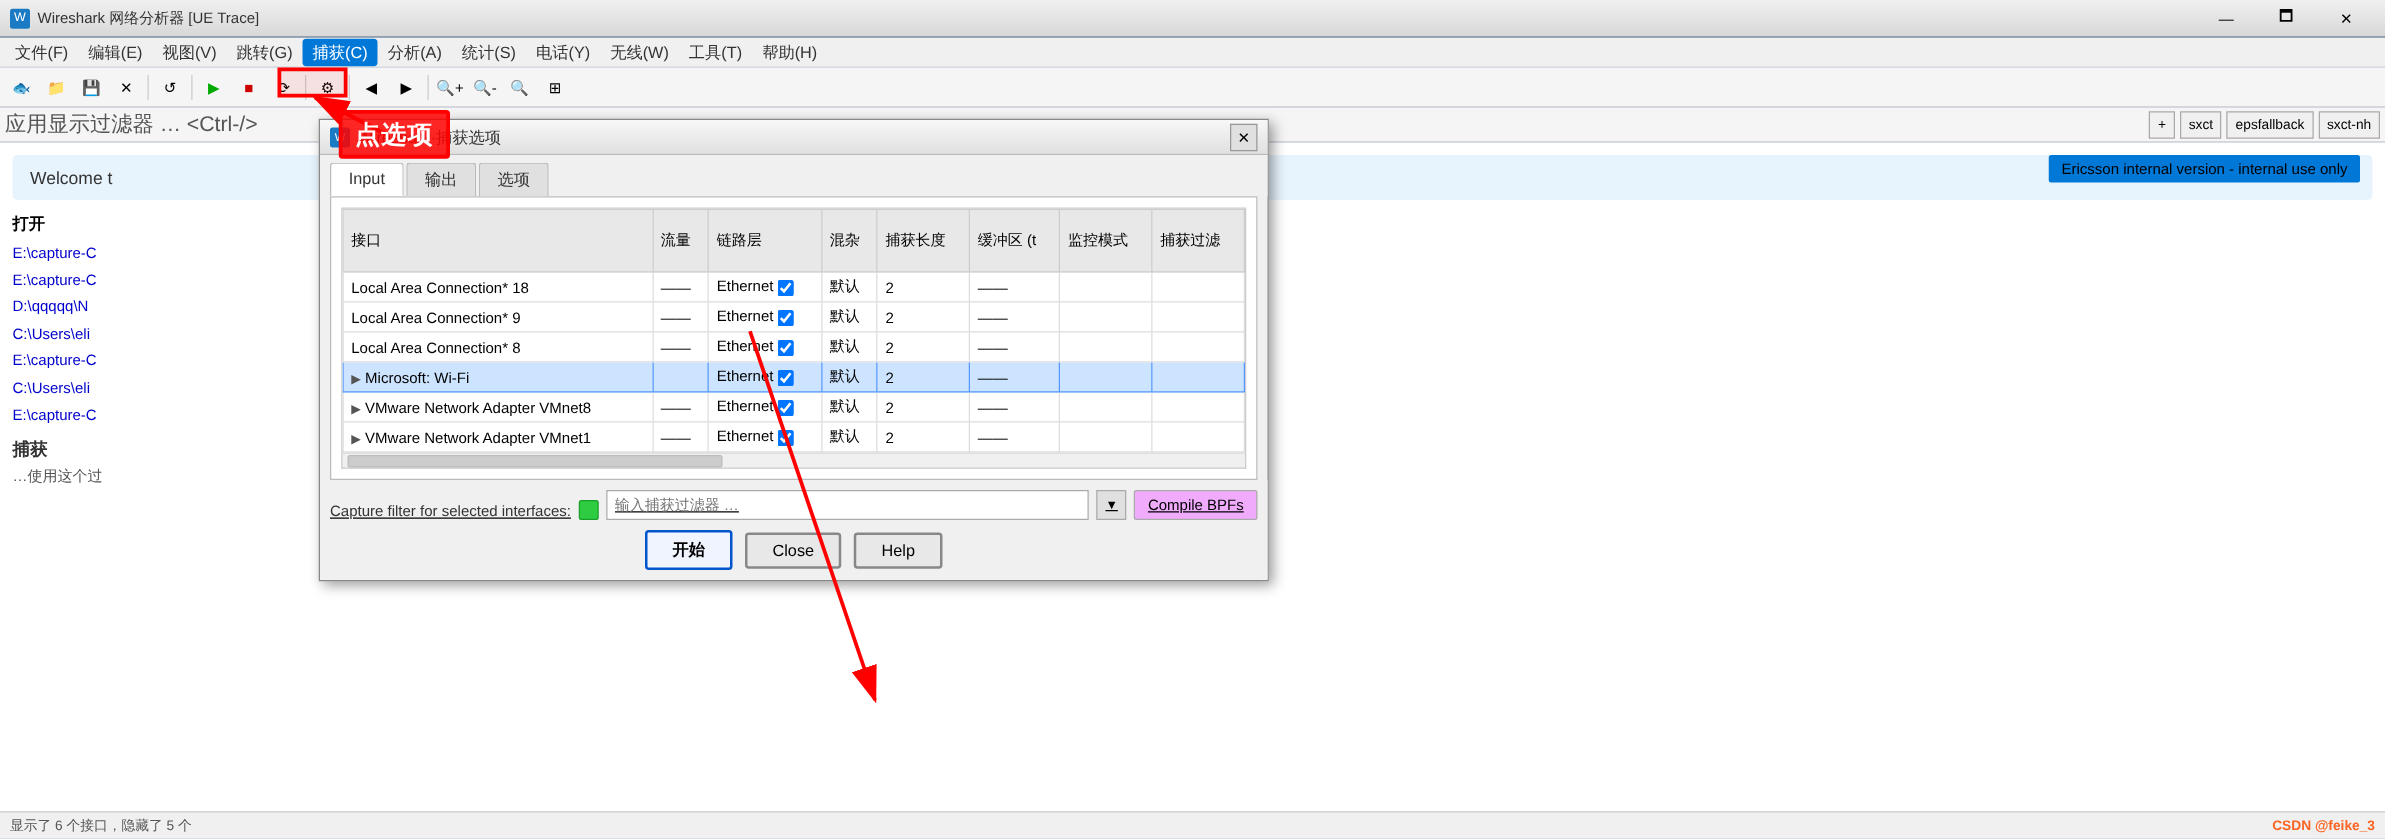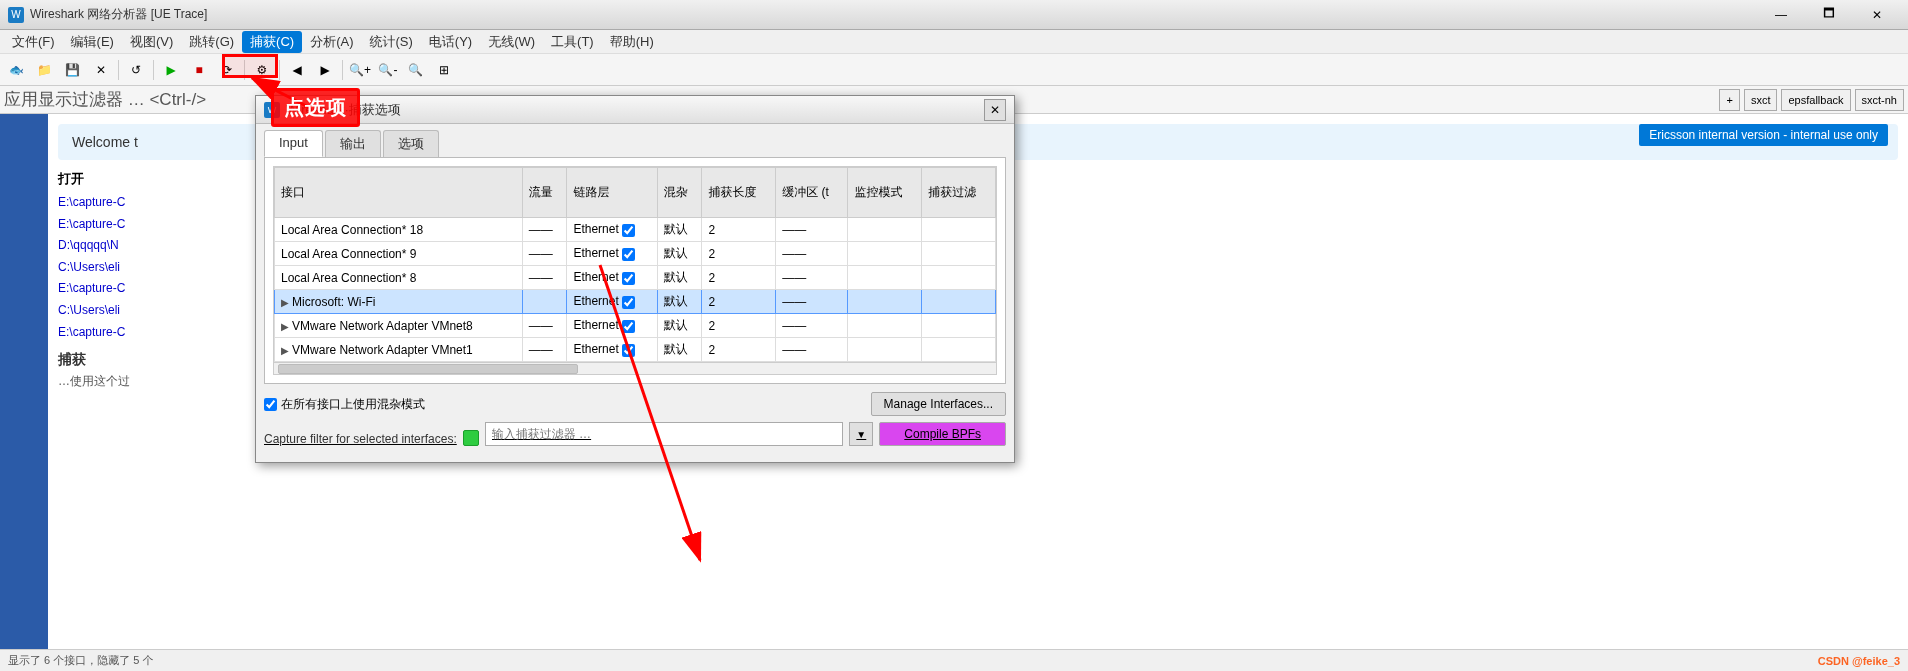--- a/index.html
+++ b/index.html
@@ -83,21 +83,20 @@
     .filter-btn {
       height: 22px; padding: 0 6px; border: 1px solid #aaa; background: #f0f0f0;
       cursor: pointer; font-size: 11px;
     }
 
     
     .main-area {
       display: flex;
       height: calc(671px - 30px - 24px - 32px - 28px);
       position: relative;
-      padding-left: 48px;
     }
 
     
     .wireshark-bg {
       background: white;
       flex: 1;
       padding: 10px;
       overflow: hidden;
     }
     .welcome-section {
@@ -110,21 +109,21 @@
     }
     .file-list { font-size: 12px; color: #0000cc; line-height: 1.8; }
     .section-title { font-size: 14px; font-weight: bold; color: #333; margin: 8px 0 4px; }
 
     
     .ericsson-banner {
       position: absolute;
       right: 20px;
       top: 10px;
       background: #0078d7;
-      color: #ffffff;
+      color: #000000;
       padding: 4px 10px;
       font-size: 12px;
       border-radius: 2px;
     }
 
     
     .status-bar {
       position: absolute;
       bottom: 0;
       left: 0;
@@ -291,21 +290,21 @@
     .filter-field {
       flex: 1; height: 24px; border: 1px solid #aaa; padding: 0 6px;
       font-size: 12px; background: white; color: #14532d;
     }
     .filter-dropdown {
       width: 24px; height: 24px; border: 1px solid #aaa; background: #e0e0e0;
       cursor: pointer; display: flex; align-items: center; justify-content: center;
       font-size: 10px;
     }
     .compile-btn {
-      padding: 4px 24px; background: #d946ef; border: 1px solid #aaa;
+      padding: 4px 10px; background: #f0abfc; border: 1px solid #aaa;
       cursor: pointer; font-size: 12px; border-radius: 2px;
     }
 
     .bottom-row3 {
       display: flex;
       align-items: center;
       justify-content: center;
       gap: 10px;
     }
     .action-btn {
@@ -575,34 +574,32 @@
         </tbody>
       </table>
     </div>
 
     <div class="scroll-area">
       <div class="scroll-thumb"></div>
     </div>
   </div>
 
   <div class="dialog-bottom">
-    <div class="bottom-row1">
-      <div class="promiscuous-cb">
-        <input type="checkbox" checked="" style="">
-        <span>在所有接口上使用混杂模式</span>
-      </div>
-      <button class="manage-btn">Manage Interfaces...</button>
-    </div>
     <div class="bottom-row2">
       <span class="filter-label">Capture filter for selected interfaces:</span>
       <div class="filter-icon-box"></div>
       <input class="filter-field" type="text" placeholder="输入捕获过滤器 …" style="">
       <div class="filter-dropdown">▼</div>
       <button class="compile-btn">Compile BPFs</button>
     </div>
+    <div class="bottom-row3">
+      <button class="action-btn start">开始</button>
+      <button class="action-btn">Close</button>
+      <button class="action-btn">Help</button>
+    </div>
   </div>
 </div>
 
 <svg class="red-arrow-svg" style="top:0;left:0;width:1908px;height:671px;" viewBox="0 0 1908 671" xmlns="http://www.w3.org/2000/svg">
   <defs>
     <marker id="arrowhead" markerWidth="10" markerHeight="7" refX="9" refY="3.5" orient="auto">
       <polygon points="0 0, 10 3.5, 0 7" fill="#ff0000"></polygon>
     </marker>
   </defs>
 

